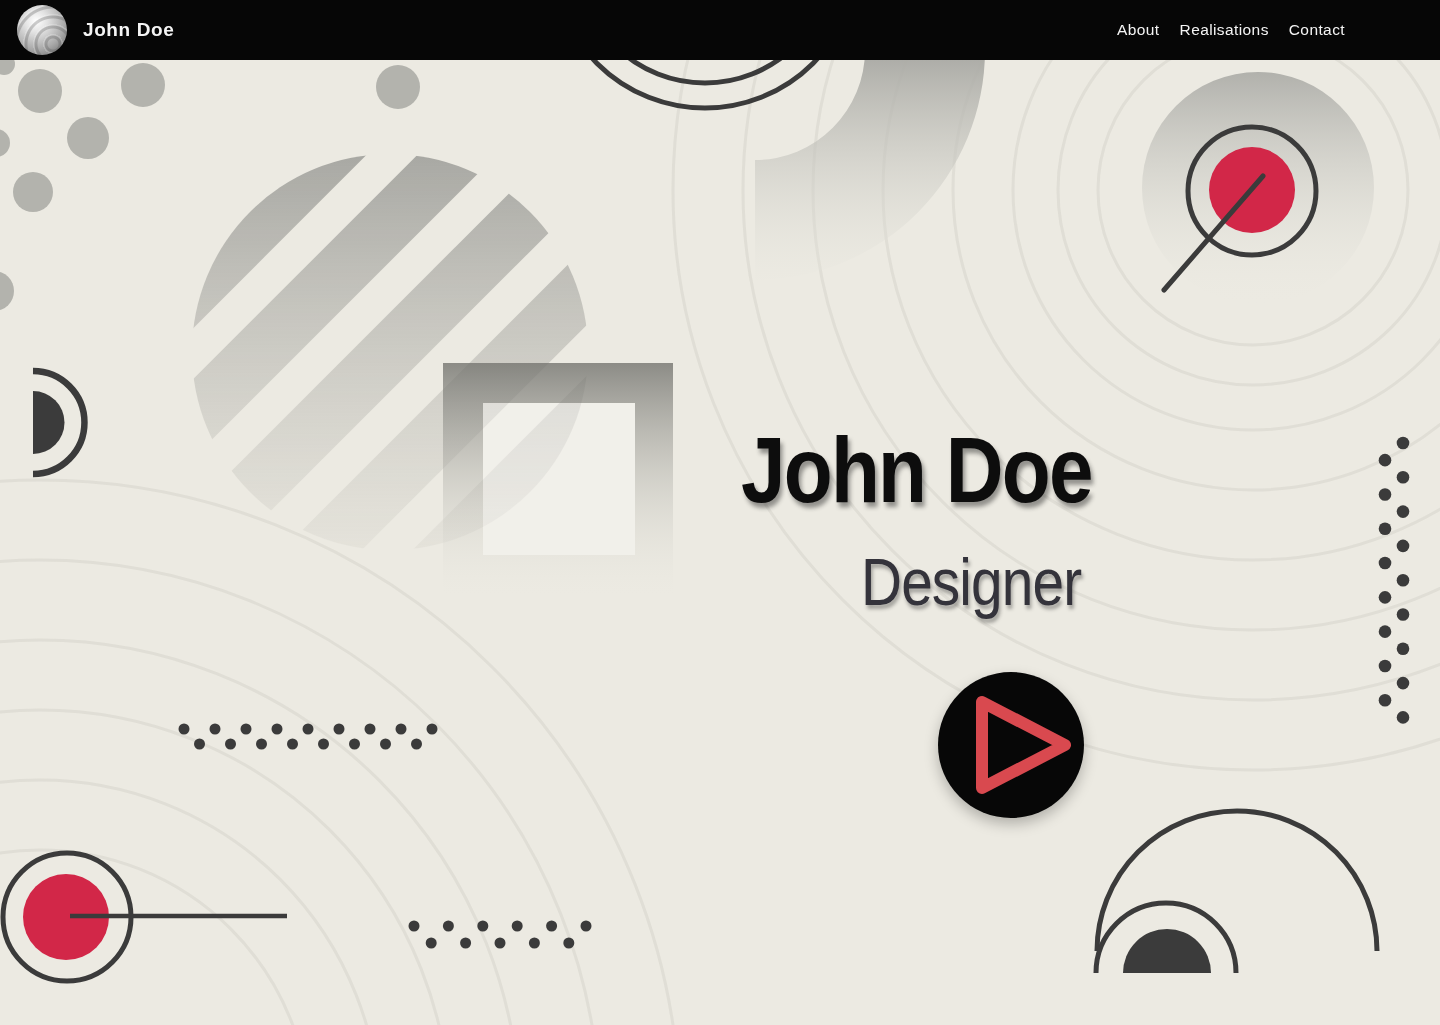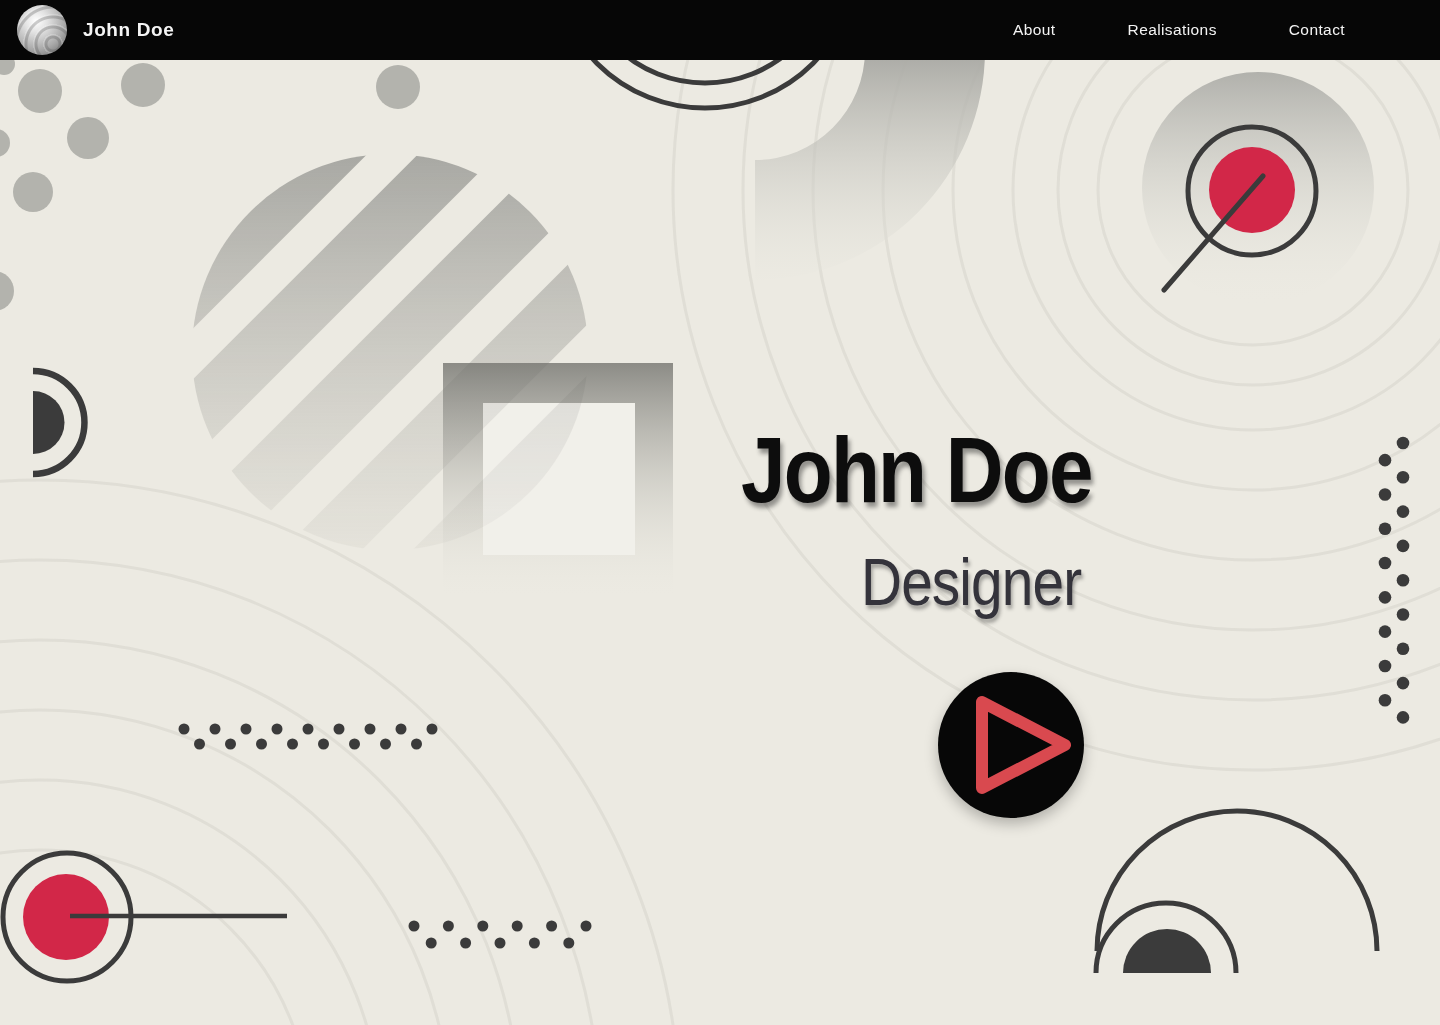--- a/index.html
+++ b/index.html
@@ -20,21 +20,21 @@
     width:50px;height:50px;border-radius:50%;position:relative;overflow:hidden;
     background:radial-gradient(circle at 38% 32%, #ffffff 0%, #e2e2e2 25%, #a9a9a9 62%, #6e6e6e 92%);
   }
   .logo-sphere::after{
     content:"";position:absolute;inset:0;border-radius:50%;
     background:repeating-radial-gradient(circle at 72% 78%, rgba(80,80,80,0) 0 5px, rgba(80,80,80,0.28) 6px 8px, rgba(255,255,255,0.18) 9px 10px);
   }
   .brand-name{
     color:#f4f4f4;font-size:19px;font-weight:600;letter-spacing:.6px;
   }
-  .nav-links{display:flex;align-items:center;gap:72px;padding-right:95px;}
+  .nav-links{display:flex;align-items:center;gap:20px;padding-right:95px;}
   .nav-link{
     color:#f4f4f4;font-size:15.5px;font-weight:500;letter-spacing:.4px;
     cursor:pointer;text-decoration:none;
   }
   
   .hero-title{
     position:absolute;left:741px;top:424px;margin:0;z-index:5;
     font-size:92px;font-weight:600;line-height:1;letter-spacing:-2px;
     color:#0d0d0d;white-space:nowrap;
     transform:scaleX(.87);transform-origin:left top;

